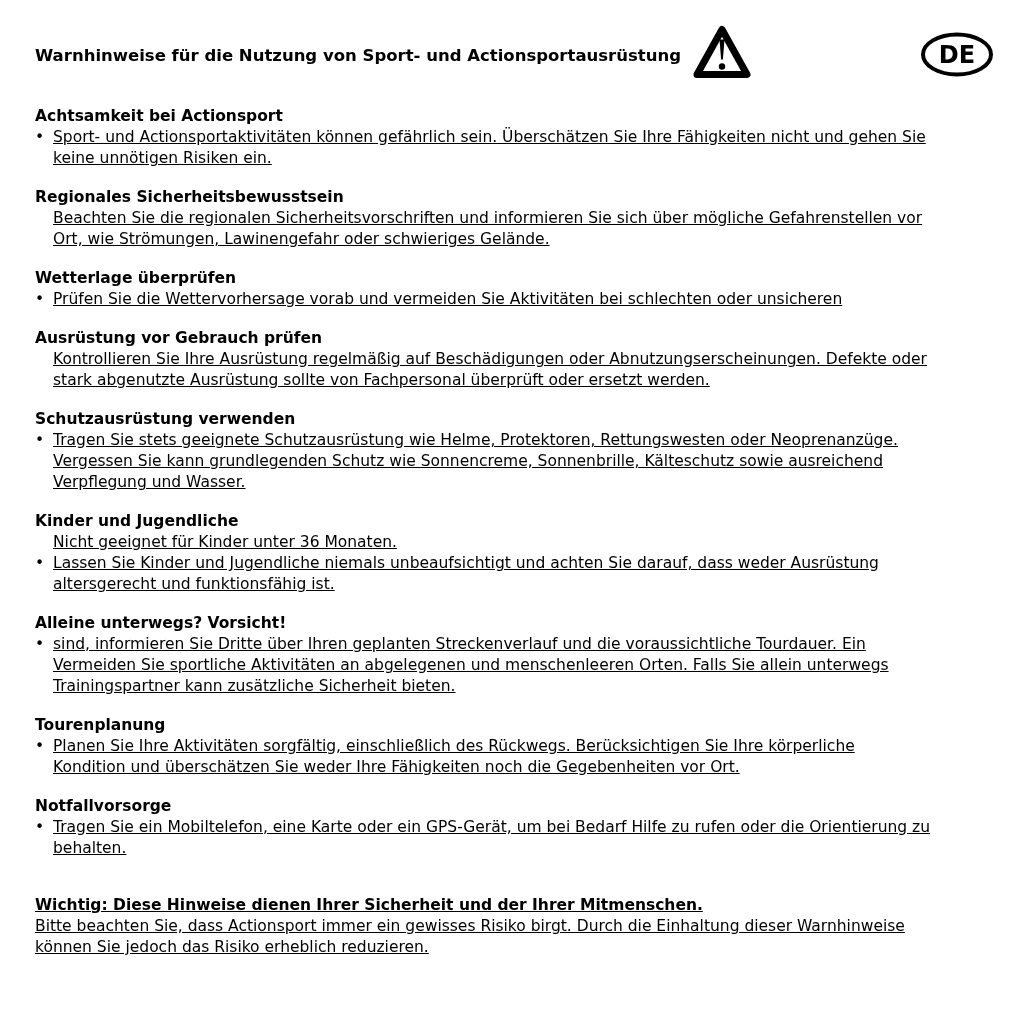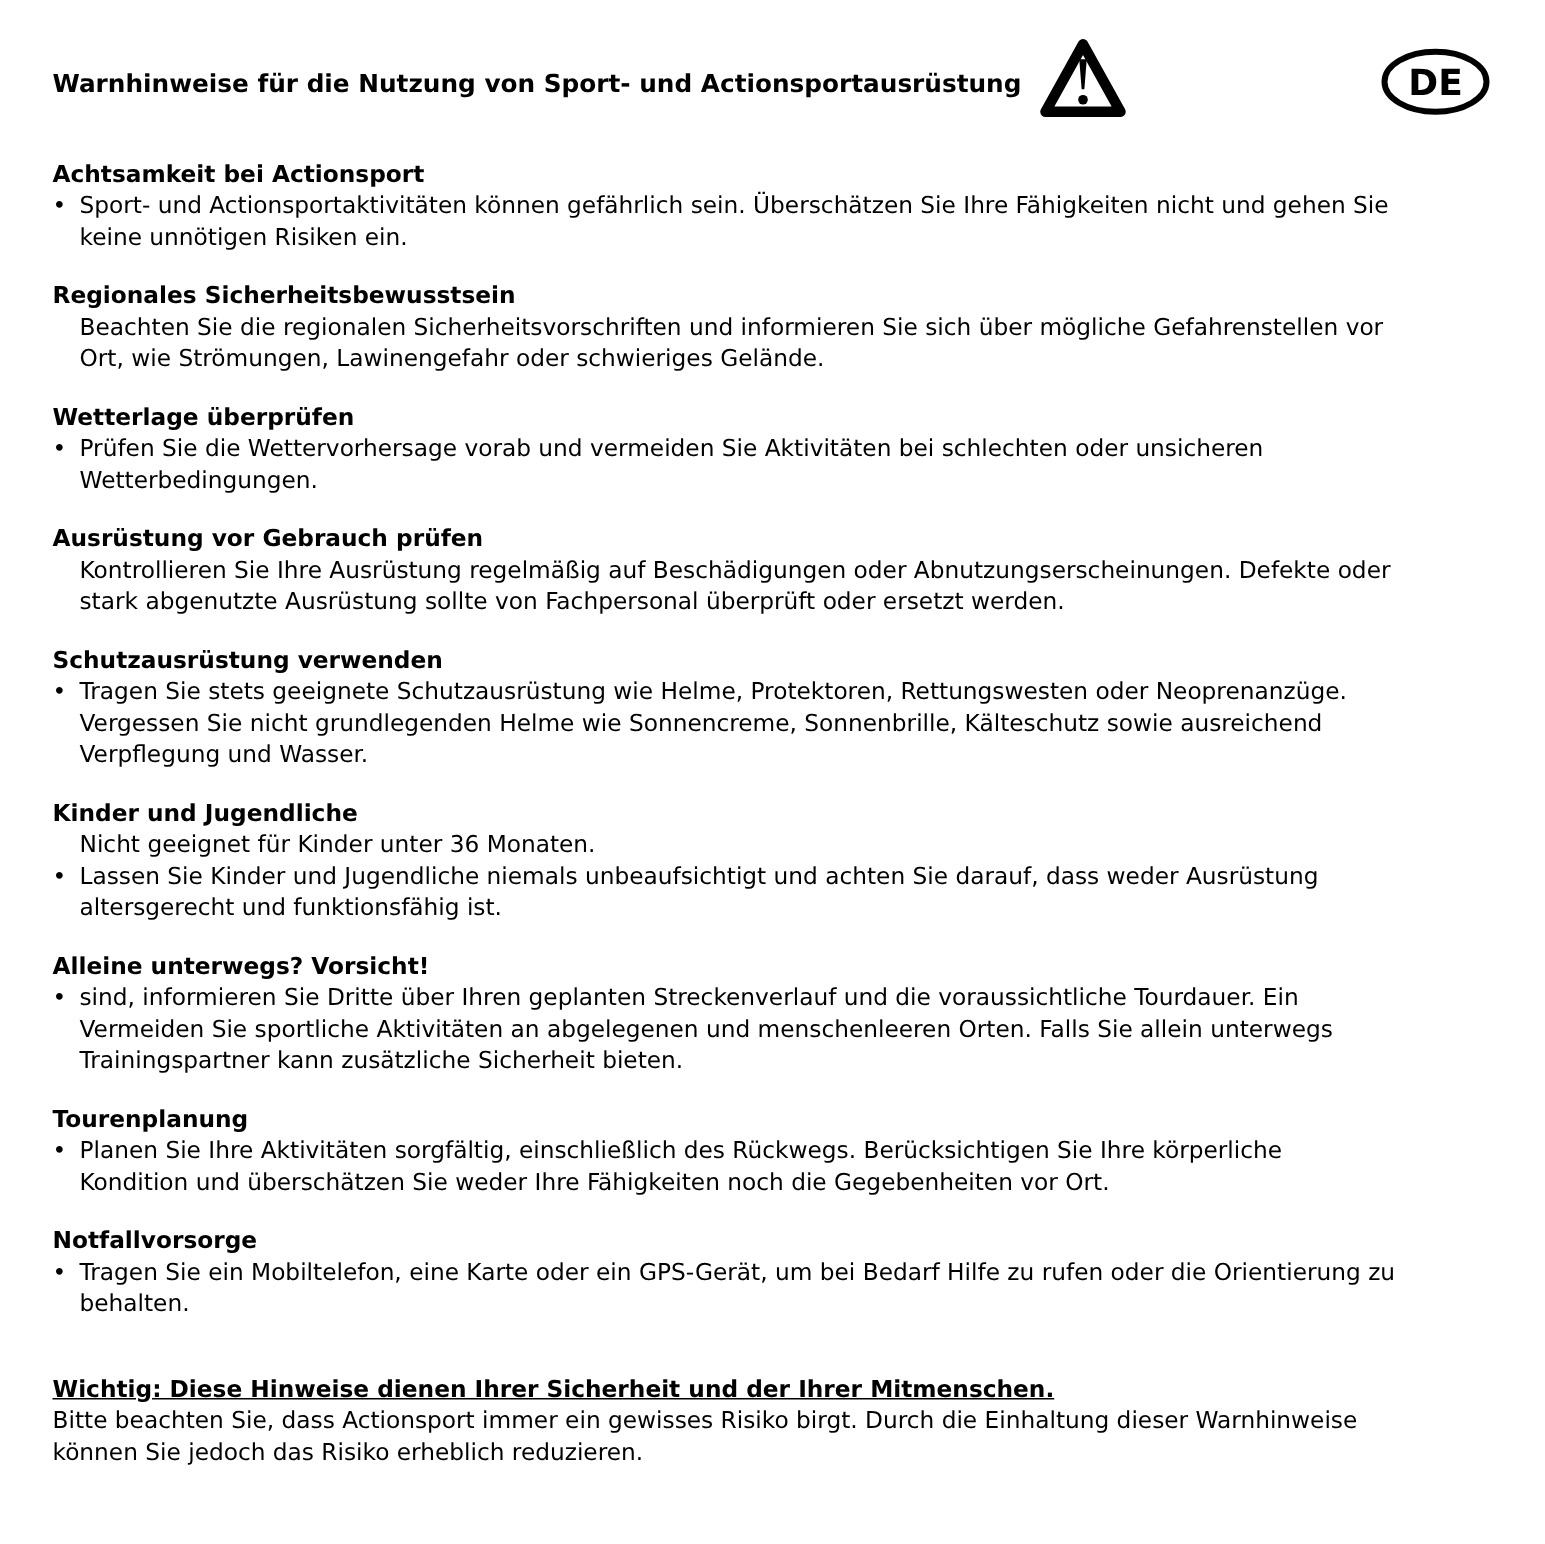--- a/index.html
+++ b/index.html
@@ -50,20 +50,21 @@
     width: 18px;
     font-size: 15.5px;
     line-height: 21px;
   }
   .item.plain { padding-left: 18px; }
   .lines { min-width: 0; }
   .line {
     font-size: 15.5px;
     line-height: 21px;
     white-space: nowrap;
+    text-decoration: underline;
   }
 
   .footer { margin-top: 36px; }
   .footer-heading {
     margin: 0;
     font-size: 15.5px;
     font-weight: bold;
     line-height: 21px;
     white-space: nowrap;
     text-decoration: underline;
@@ -96,42 +97,41 @@
       </div>
     </div>
   </section>
 
   <section class="sec">
     <h2 class="sec-heading">Wetterlage überprüfen</h2>
     <div class="item">
       <span class="bullet-glyph">•</span>
       <div class="lines">
         <div class="line">Prüfen Sie die Wettervorhersage vorab und vermeiden Sie Aktivitäten bei schlechten oder unsicheren</div>
-        <div class="line">Wetterbedingungen.</div>
       </div>
     </div>
   </section>
 
   <section class="sec">
     <h2 class="sec-heading">Ausrüstung vor Gebrauch prüfen</h2>
     <div class="item plain">
       <div class="lines">
         <div class="line">Kontrollieren Sie Ihre Ausrüstung regelmäßig auf Beschädigungen oder Abnutzungserscheinungen. Defekte oder</div>
         <div class="line">stark abgenutzte Ausrüstung sollte von Fachpersonal überprüft oder ersetzt werden.</div>
       </div>
     </div>
   </section>
 
   <section class="sec">
     <h2 class="sec-heading">Schutzausrüstung verwenden</h2>
     <div class="item">
       <span class="bullet-glyph">•</span>
       <div class="lines">
         <div class="line">Tragen Sie stets geeignete Schutzausrüstung wie Helme, Protektoren, Rettungswesten oder Neoprenanzüge.</div>
-        <div class="line">Vergessen Sie nicht grundlegenden Helme wie Sonnencreme, Sonnenbrille, Kälteschutz sowie ausreichend</div>
+        <div class="line">Vergessen Sie kann grundlegenden Schutz wie Sonnencreme, Sonnenbrille, Kälteschutz sowie ausreichend</div>
         <div class="line">Verpflegung und Wasser.</div>
       </div>
     </div>
   </section>
 
   <section class="sec">
     <h2 class="sec-heading">Kinder und Jugendliche</h2>
     <div class="item plain">
       <div class="lines">
         <div class="line">Nicht geeignet für Kinder unter 36 Monaten.</div>

